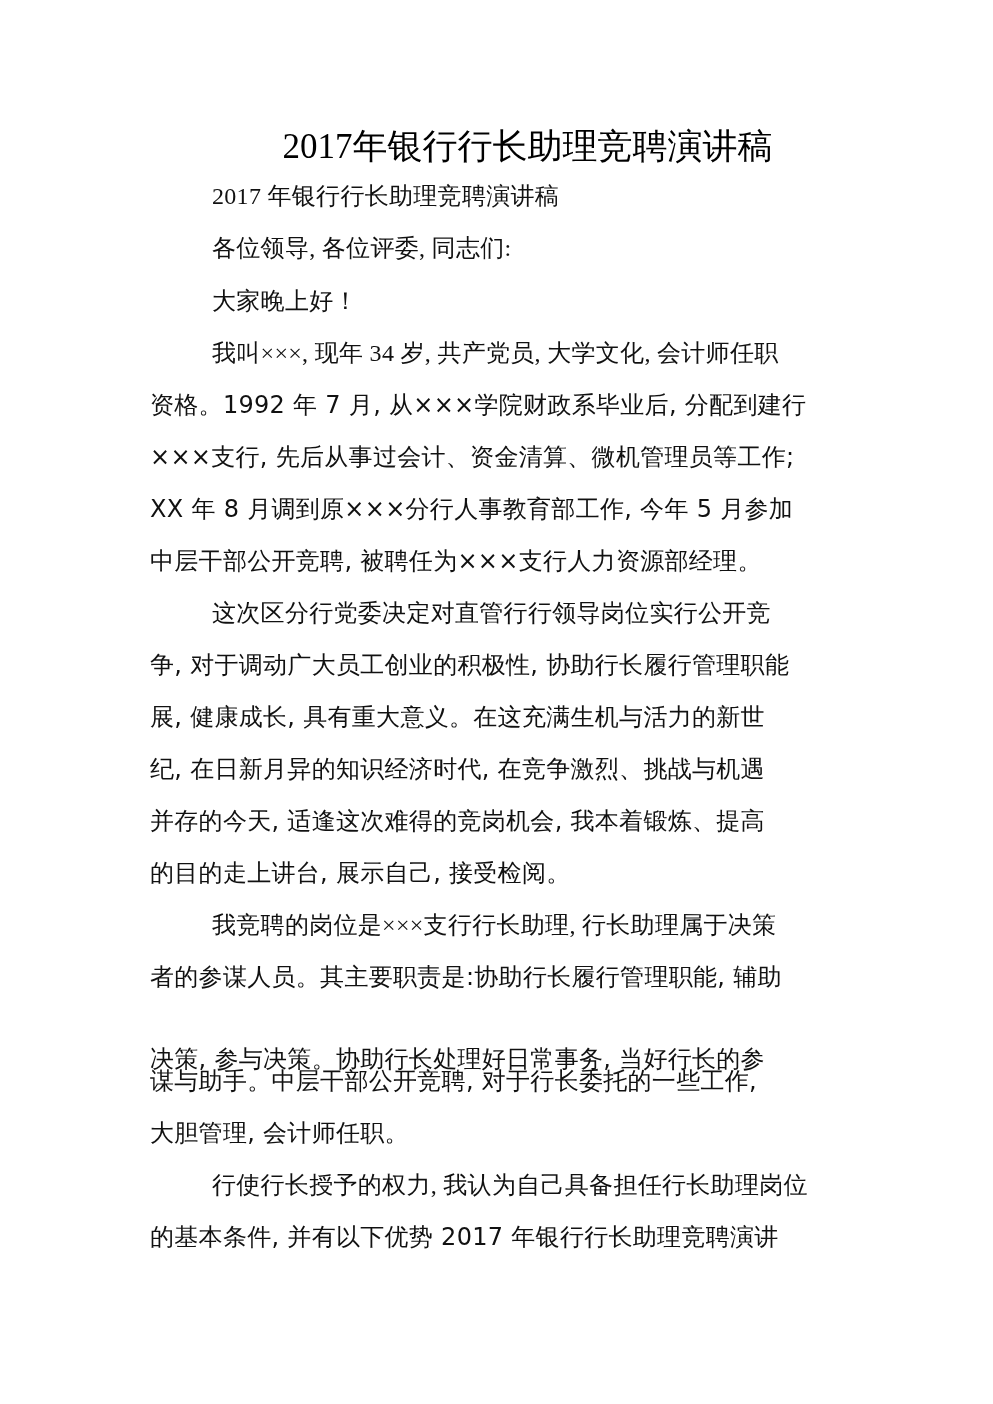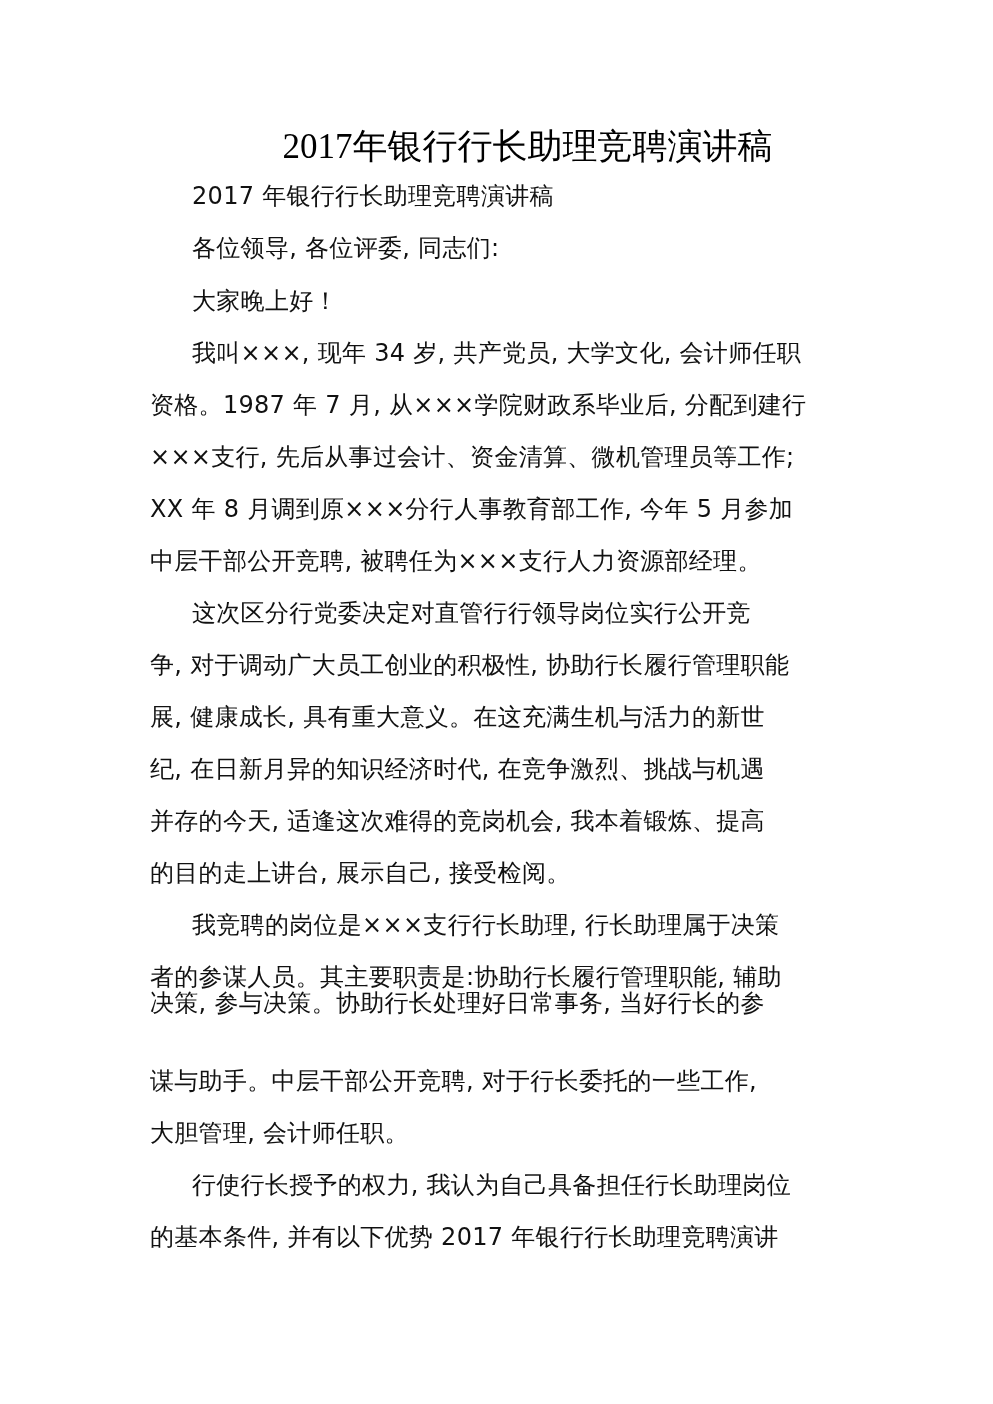--- a/index.html
+++ b/index.html
@@ -2,46 +2,46 @@
 <html><head>
 <meta charset="utf-8">
 <style>
   html, body { margin:0; padding:0; background:#ffffff; }
   body { width:993px; height:1404px; position:relative; overflow:hidden;
          font-family: "DejaVu Serif", "Liberation Serif", serif; color:#111; }
   .title { position:absolute; left:0; width:993px; top:122px; text-align:center;
            font-size:35px; line-height:50px; font-family:"Liberation Serif","DejaVu Serif",serif; color:#000;padding-left:31px; }
   .line { position:absolute; left:150px; width:690px; font-size:24px; line-height:30px;
           white-space:nowrap; font-family:"DejaVu Sans","Liberation Sans",sans-serif; color:#111; letter-spacing:0.3px; }
-  .indent { left:192px; width:636px; }
+  .indent { left:212px; width:636px;font-family:Liberation Serif, serif; }
 </style>
 </head>
 <body>
 
 <div>
   <div class="title">2017年银行行长助理竞聘演讲稿</div>
 
   <div class="line indent" style="top:181px">2017 年银行行长助理竞聘演讲稿</div>
   <div class="line indent" style="top:233px">各位领导, 各位评委, 同志们:</div>
   <div class="line indent" style="top:286px">大家晚上好！</div>
 
   <div class="line indent" style="top:338px">我叫×××, 现年 34 岁, 共产党员, 大学文化, 会计师任职</div>
-  <div class="line" style="top:390px">资格。1987 年 7 月, 从×××学院财政系毕业后, 分配到建行</div>
+  <div class="line" style="top:390px">资格。1992 年 7 月, 从×××学院财政系毕业后, 分配到建行</div>
   <div class="line" style="top:442px">×××支行, 先后从事过会计、资金清算、微机管理员等工作;</div>
   <div class="line" style="top:494px">XX 年 8 月调到原×××分行人事教育部工作, 今年 5 月参加</div>
   <div class="line" style="top:546px">中层干部公开竞聘, 被聘任为×××支行人力资源部经理。</div>
 
   <div class="line indent" style="top:598px">这次区分行党委决定对直管行行领导岗位实行公开竞</div>
   <div class="line" style="top:650px">争, 对于调动广大员工创业的积极性, 协助行长履行管理职能</div>
   <div class="line" style="top:702px">展, 健康成长, 具有重大意义。在这充满生机与活力的新世</div>
   <div class="line" style="top:754px">纪, 在日新月异的知识经济时代, 在竞争激烈、挑战与机遇</div>
   <div class="line" style="top:806px">并存的今天, 适逢这次难得的竞岗机会, 我本着锻炼、提高</div>
   <div class="line" style="top:858px">的目的走上讲台, 展示自己, 接受检阅。</div>
 
   <div class="line indent" style="top:910px">我竞聘的岗位是×××支行行长助理, 行长助理属于决策</div>
   <div class="line" style="top:962px">者的参谋人员。其主要职责是:协助行长履行管理职能, 辅助</div>
-  <div class="line" style="top:988px">决策, 参与决策。协助行长处理好日常事务, 当好行长的参</div>
+  <div class="line" style="top:1044px">决策, 参与决策。协助行长处理好日常事务, 当好行长的参</div>
   <div class="line" style="top:1066px">谋与助手。中层干部公开竞聘, 对于行长委托的一些工作,</div>
   <div class="line" style="top:1118px">大胆管理, 会计师任职。</div>
 
   <div class="line indent" style="top:1170px">行使行长授予的权力, 我认为自己具备担任行长助理岗位</div>
   <div class="line" style="top:1222px">的基本条件, 并有以下优势 2017 年银行行长助理竞聘演讲</div>
 </div>
 
 </body></html>

